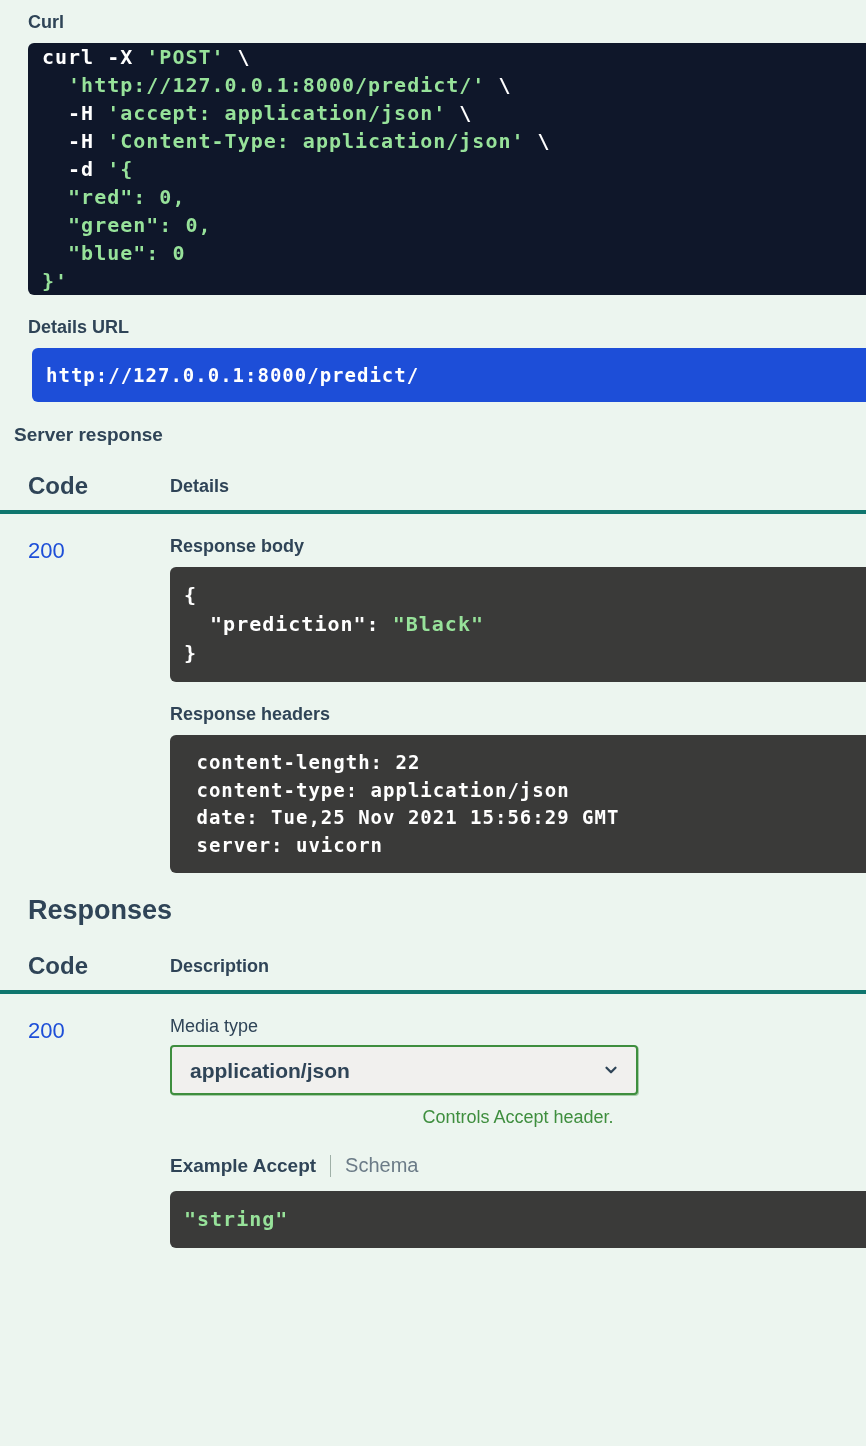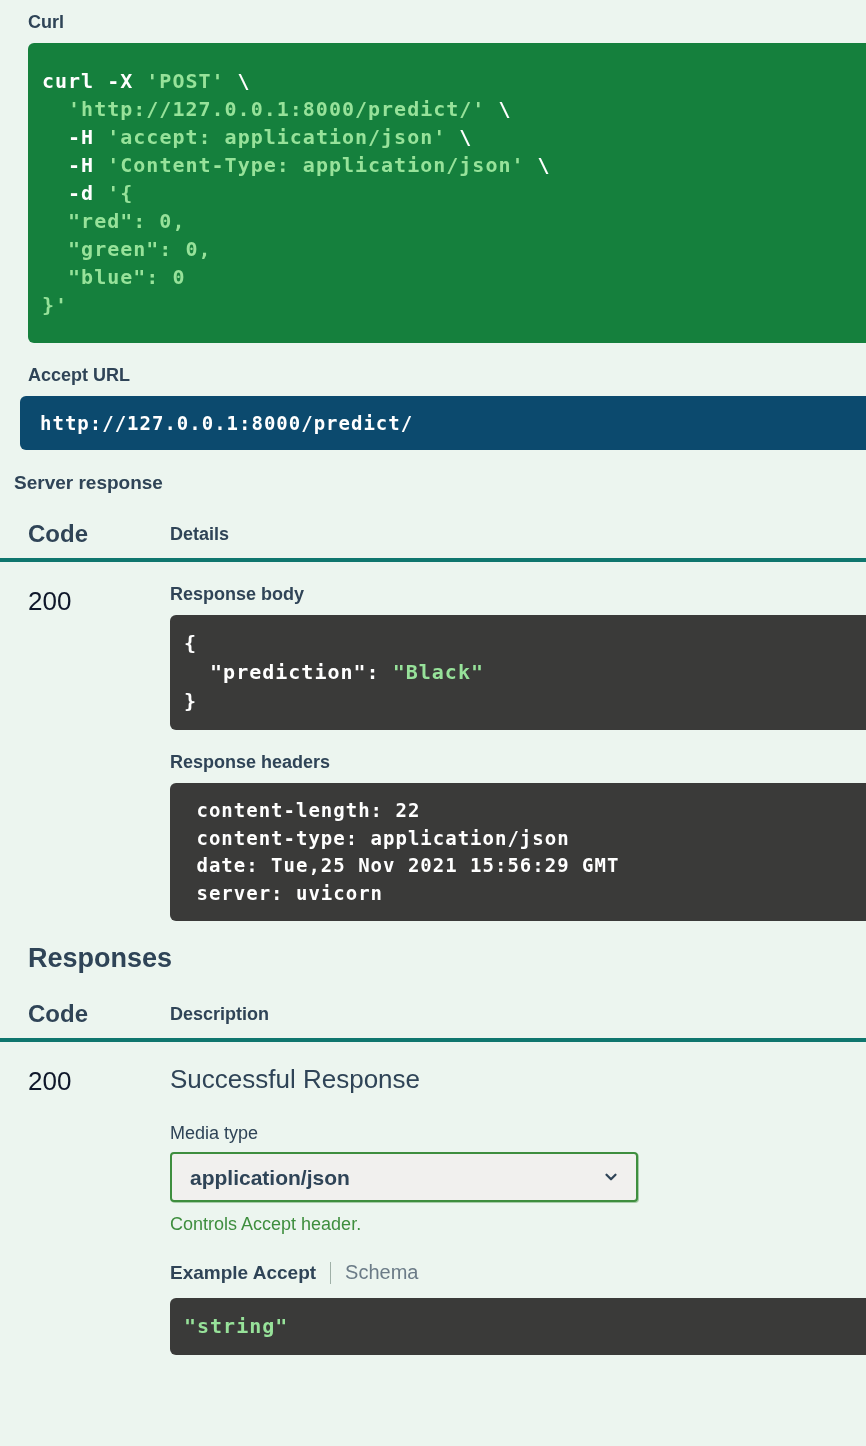--- a/index.html
+++ b/index.html
@@ -10,45 +10,45 @@
     width: 866px;
     padding: 0;
   }
   .section-label {
     font-size: 18px;
     font-weight: 700;
     color: #2f4457;
     padding: 12px 0 10px 28px;
   }
   .codeblock {
-    background: #15803d;
+    background: #0f172a;
     color: #fff;
     font-family: "Menlo", "Consolas", monospace;
     font-size: 20px;
     font-weight: 700;
     letter-spacing: 1px;
     line-height: 1.4;
-    padding: 24px 14px;
+    padding: 0 14px;
     border-radius: 6px 0 0 6px;
     margin-left: 28px;
     white-space: pre;
     overflow: hidden;
   }
   .codeblock .green { color: #97e29a; }
   .codeblock .white { color: #fff; }
   .request-url {
-    background: #0c4a6e;
+    background: #1d4ed8;
     color: #fff;
     font-family: "Menlo", "Consolas", monospace;
     font-size: 19px;
     font-weight: 700;
     letter-spacing: 1px;
-    padding: 16px 20px;
+    padding: 16px 14px;
     border-radius: 6px 0 0 6px;
-    margin-left: 20px;
+    margin-left: 32px;
   }
   .server-resp-label {
     font-size: 19px;
     font-weight: 700;
     color: #2f4457;
     padding: 22px 0 14px 14px;
   }
   .table-header {
     display: flex;
     padding: 12px 0 10px 28px;
@@ -65,22 +65,22 @@
     font-weight: 700;
     color: #2f4457;
     padding-top: 4px;
   }
   .row {
     display: flex;
     padding: 22px 0 0 28px;
   }
   .row .code-col {
     width: 142px;
-    font-size: 26px;
-    color: #0f172a;
+    font-size: 22px;
+    color: #1d4ed8;
     padding-top: 2px;
   }
   .row .details-col {
     flex: 1;
   }
   .sublabel {
     font-size: 18px;
     font-weight: 700;
     color: #2f4457;
     margin-bottom: 10px;
@@ -139,20 +139,21 @@
   .select-wrap .chev {
     position: absolute;
     right: 18px;
     top: 16px;
     pointer-events: none;
   }
   .chev svg { width: 18px; height: 18px; }
   .controls-text {
     font-size: 18px;
     color: #3e8e3e;
+    text-align: center;
   }
   .controls-text .monoish {
     font-family: inherit;
     font-weight: 400;
   }
   .tab-row {
     display: flex;
     align-items: center;
     margin: 26px 0 14px 0;
   }
@@ -180,21 +181,21 @@
 <div class="codeblock"><span class="white">curl -X </span><span class="green">'POST'</span><span class="white"> \</span>
 <span class="green">  'http://127.0.0.1:8000/predict/'</span><span class="white"> \</span>
 <span class="white">  -H </span><span class="green">'accept: application/json'</span><span class="white"> \</span>
 <span class="white">  -H </span><span class="green">'Content-Type: application/json'</span><span class="white"> \</span>
 <span class="white">  -d </span><span class="green">'{</span>
 <span class="green">  "red": 0,</span>
 <span class="green">  "green": 0,</span>
 <span class="green">  "blue": 0</span>
 <span class="green">}'</span></div>
 
-<div class="section-label" style="padding-top:22px;">Accept URL</div>
+<div class="section-label" style="padding-top:22px;">Details URL</div>
 <div class="request-url">http://127.0.0.1:8000/predict/</div>
 
 <div class="server-resp-label">Server response</div>
 <div class="table-header">
   <div class="col1">Code</div>
   <div class="col2">Details</div>
 </div>
 
 <div class="row">
   <div class="code-col">200</div>
@@ -214,21 +215,20 @@
 
 <div class="responses-label">Responses</div>
 <div class="table-header">
   <div class="col1">Code</div>
   <div class="col2">Description</div>
 </div>
 
 <div class="row">
   <div class="code-col">200</div>
   <div class="details-col">
-    <div class="success-title">Successful Response</div>
     <div class="media-label">Media type</div>
     <div class="select-wrap">
       <select class="media-select">
         <option>application/json</option>
       </select>
       <span class="chev">
         <svg viewBox="0 0 24 24" fill="none" stroke="#2f4457" stroke-width="3" stroke-linecap="round" stroke-linejoin="round">
             <polyline points="6 9 12 15 18 9"></polyline>
           </svg>
       </span>

